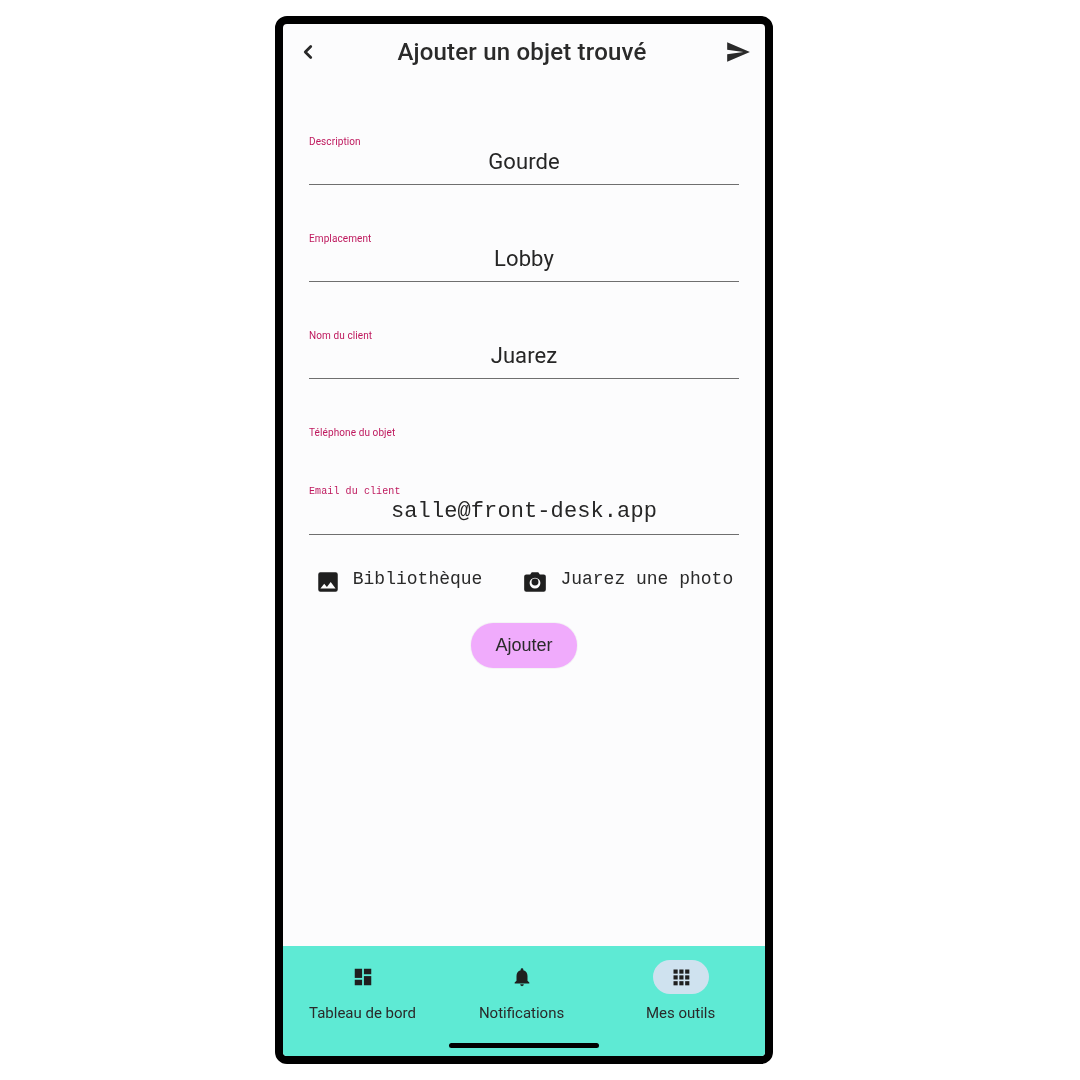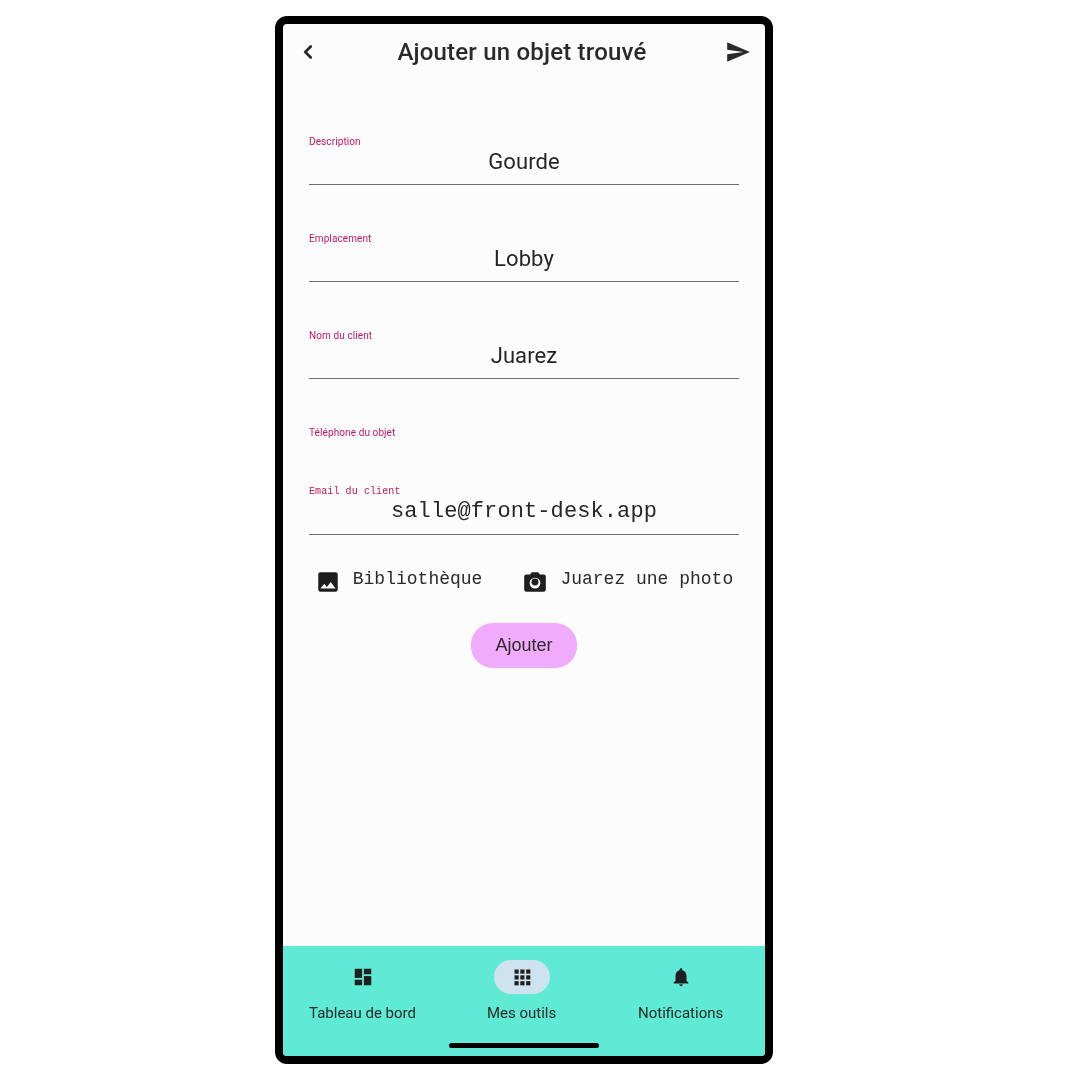--- a/index.html
+++ b/index.html
@@ -188,40 +188,40 @@
           <svg width="22" height="22" viewBox="0 0 24 24" fill="#1f1f1f">
               <rect x="3" y="3" width="8" height="10"></rect>
               <rect x="13" y="3" width="8" height="6"></rect>
               <rect x="13" y="11" width="8" height="10"></rect>
               <rect x="3" y="15" width="8" height="6"></rect>
             </svg>
         </div>
         <div class="tab-label">Tableau de bord</div>
       </div>
       <div class="tab">
+        <div class="tab-icon-wrap">
+          <svg width="22" height="22" viewBox="0 0 24 24" fill="#1f1f1f">
+              <path d="M12 22a2 2 0 0 0 2-2h-4a2 2 0 0 0 2 2zm6-6V11c0-3.07-1.63-5.64-4.5-6.32V4a1.5 1.5 0 0 0-3 0v.68C7.64 5.36 6 7.92 6 11v5l-2 2v1h16v-1l-2-2z"></path>
+            </svg>
+        </div>
+        <div class="tab-label">Notifications</div>
+      </div>
+      <div class="tab">
         <div class="tab-icon-wrap active">
           <svg width="20" height="20" viewBox="0 0 24 24" fill="#1f1f1f">
               <rect x="3" y="3" width="5" height="5"></rect>
               <rect x="10" y="3" width="5" height="5"></rect>
               <rect x="17" y="3" width="5" height="5"></rect>
               <rect x="3" y="10" width="5" height="5"></rect>
               <rect x="10" y="10" width="5" height="5"></rect>
               <rect x="17" y="10" width="5" height="5"></rect>
               <rect x="3" y="17" width="5" height="5"></rect>
               <rect x="10" y="17" width="5" height="5"></rect>
               <rect x="17" y="17" width="5" height="5"></rect>
             </svg>
         </div>
         <div class="tab-label">Mes outils</div>
       </div>
-      <div class="tab">
-        <div class="tab-icon-wrap">
-          <svg width="22" height="22" viewBox="0 0 24 24" fill="#1f1f1f">
-              <path d="M12 22a2 2 0 0 0 2-2h-4a2 2 0 0 0 2 2zm6-6V11c0-3.07-1.63-5.64-4.5-6.32V4a1.5 1.5 0 0 0-3 0v.68C7.64 5.36 6 7.92 6 11v5l-2 2v1h16v-1l-2-2z"></path>
-            </svg>
-        </div>
-        <div class="tab-label">Notifications</div>
-      </div>
       <div class="home-indicator"></div>
     </div>
 
   </div>
 </div>
 
 </body></html>

